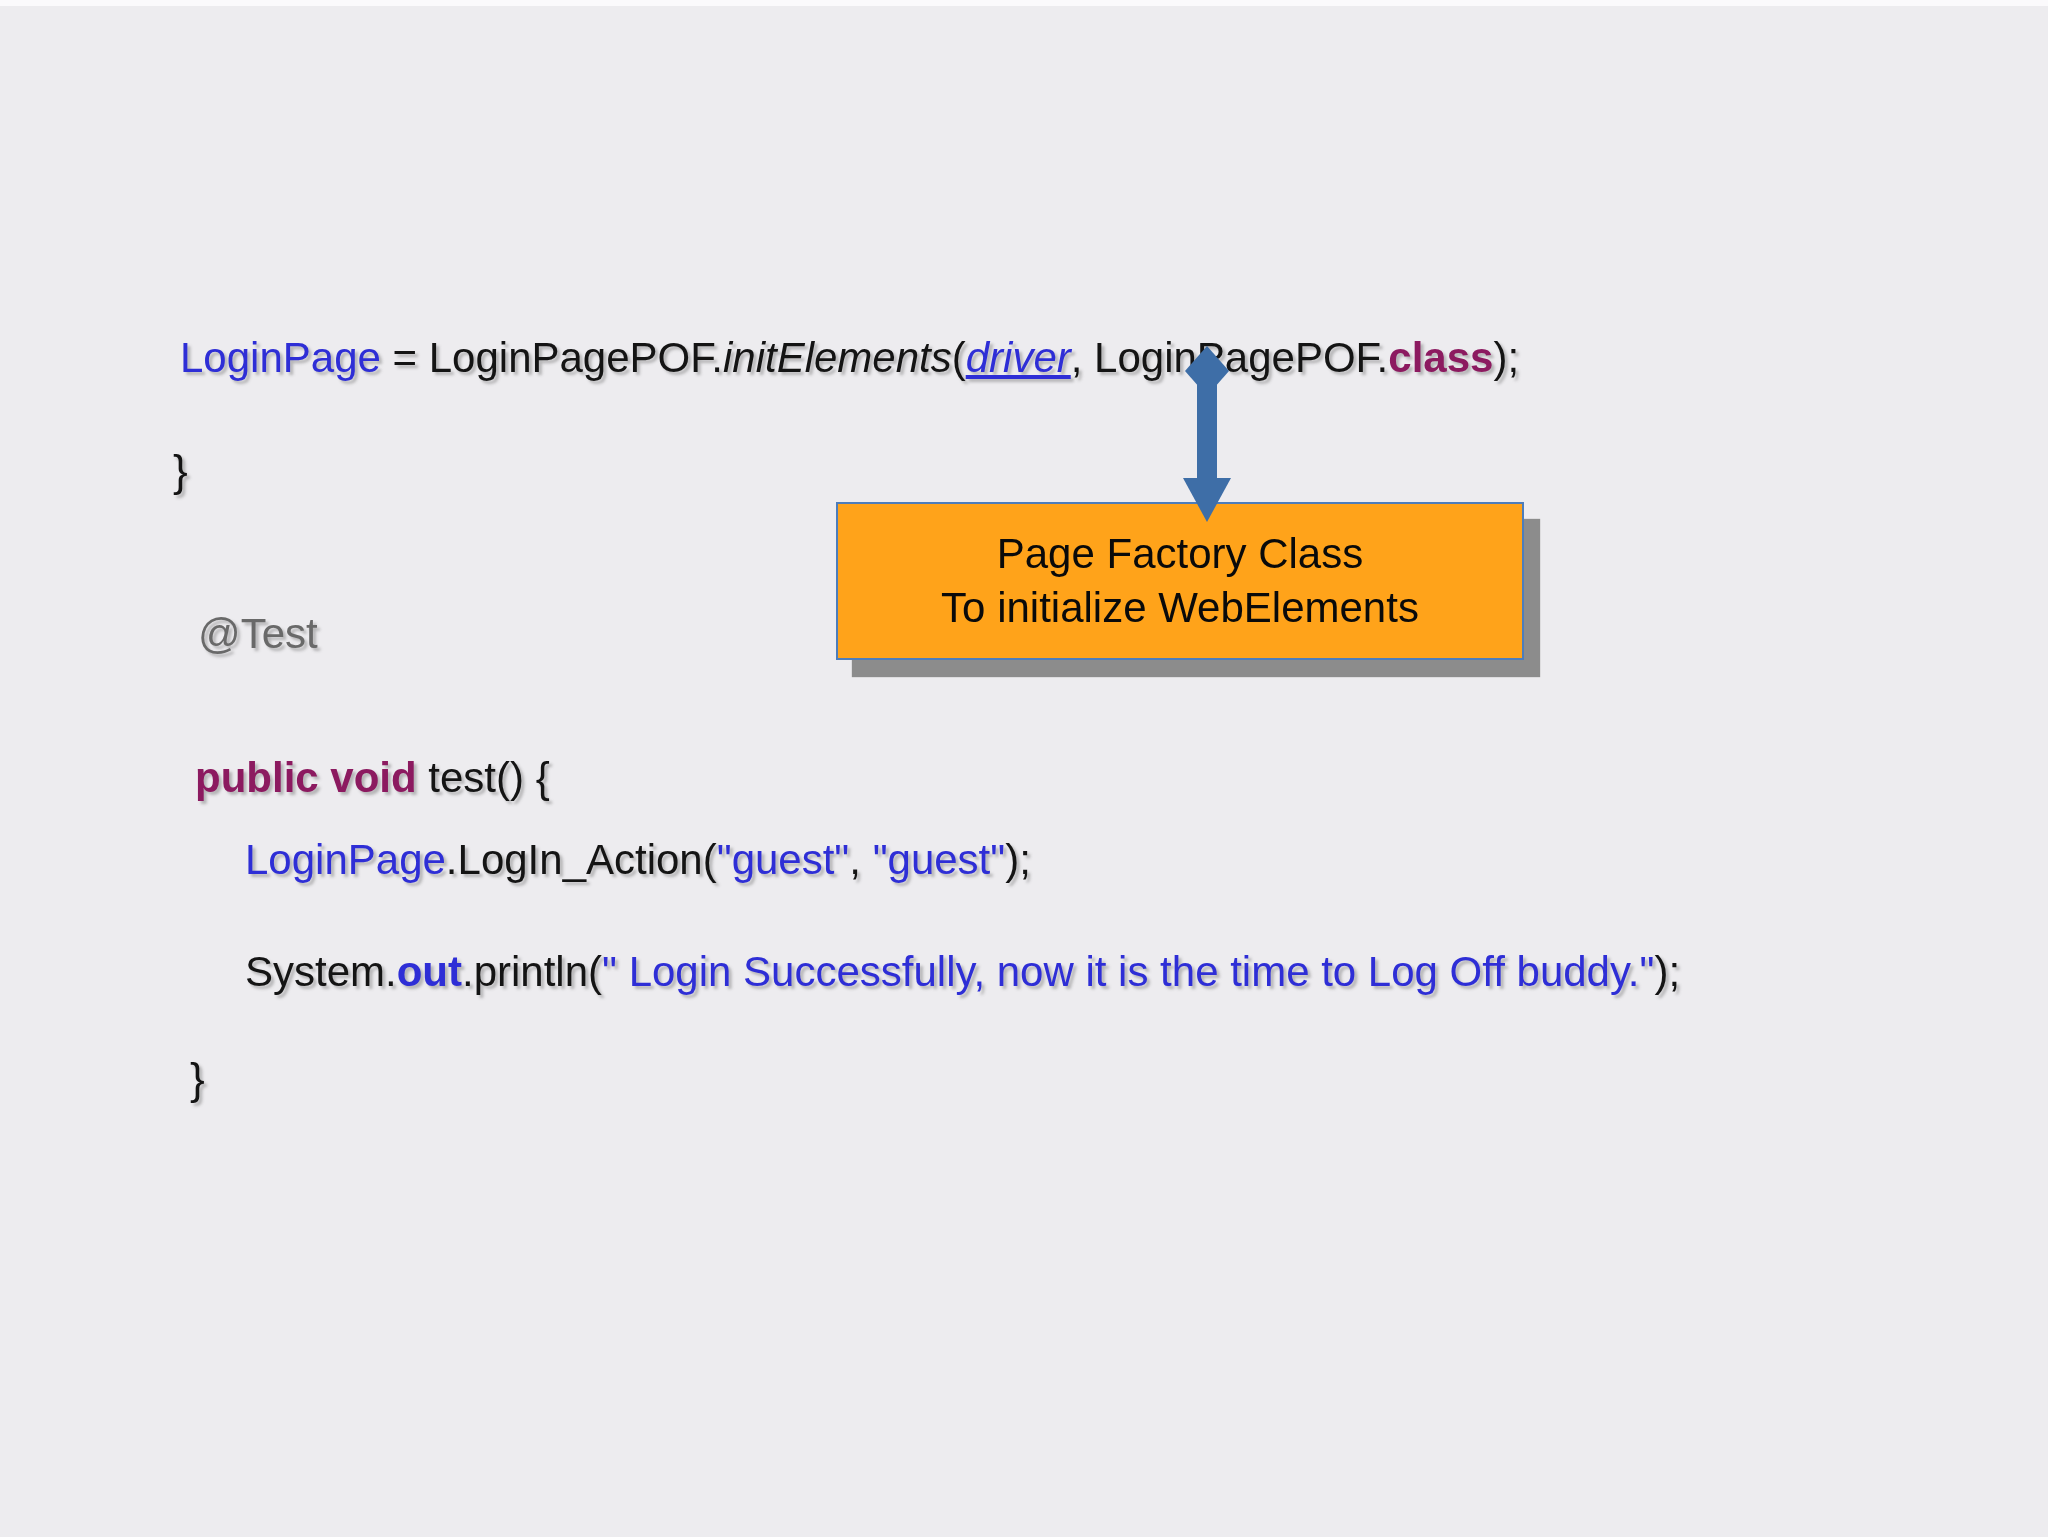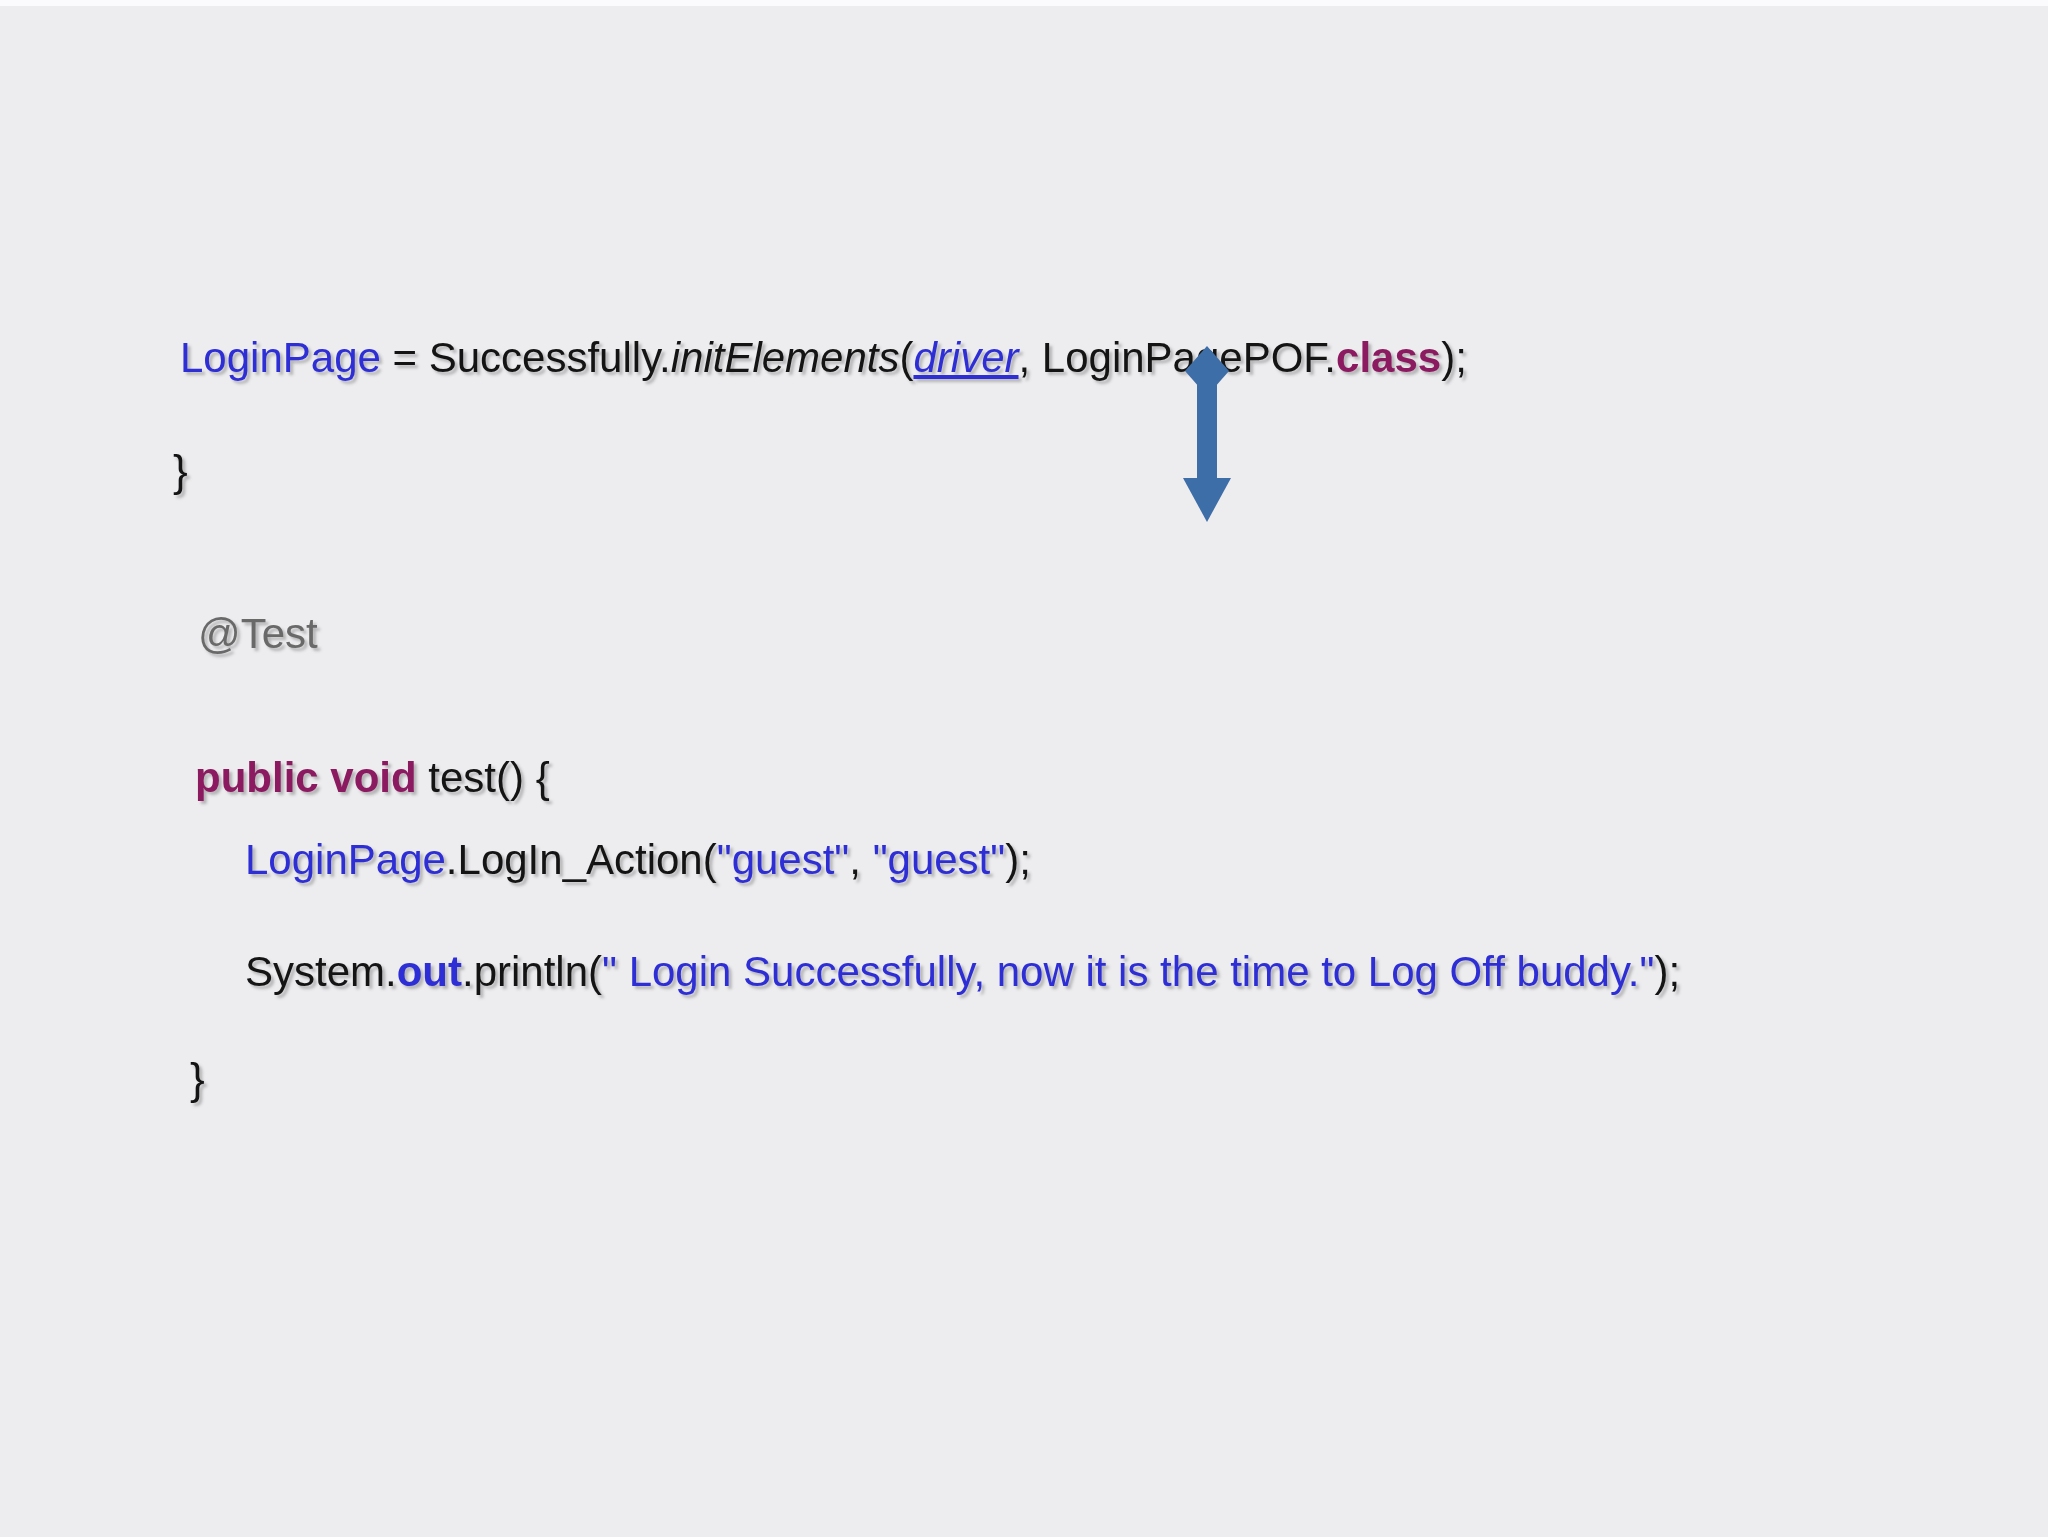--- a/index.html
+++ b/index.html
@@ -44,21 +44,21 @@
 </style>
 </head>
 <body>
 
 <div class="slide">
 
   <div class="top-strip"></div>
 
 
   <div class="code-line" style="left:180px;top:334px;">
-    <span class="k-blue">LoginPage</span><span> = Successfully.</span><span class="k-italic">initElements</span><span>(</span><span class="k-blue-italic">driver</span><span>, LoginPagePOF.</span><span class="k-maroon-bold">class</span><span>);</span>
+    <span class="k-blue">LoginPage</span><span> = LoginPagePOF.</span><span class="k-italic">initElements</span><span>(</span><span class="k-blue-italic">driver</span><span>, LoginPagePOF.</span><span class="k-maroon-bold">class</span><span>);</span>
   </div>
 
   <div class="code-line brace" style="left:173px;top:446px;">
     <span>}</span>
   </div>
 
   <div class="code-line" style="left:198px;top:610px;">
     <span class="k-gray">@Test</span>
   </div>
 
@@ -71,20 +71,24 @@
   </div>
 
   <div class="code-line" style="left:245px;top:948px;">
     <span>System.</span><span class="k-blue-bold-italic">out</span><span>.println(</span><span class="k-blue">" Login Successfully, now it is the time to Log Off buddy."</span><span>);</span>
   </div>
 
   <div class="code-line brace" style="left:190px;top:1054px;">
     <span>}</span>
   </div>
 
+  <div class="callout">
+    <div>Page Factory Class</div>
+    <div>To initialize WebElements</div>
+  </div>
 
   <svg class="arrow-svg" width="74" height="176" viewBox="0 0 74 176" aria-hidden="true">
     <polygon points="37,0 59,25 37,50 15,25" fill="#3e6ea7"></polygon>
     <rect x="27" y="24" width="20" height="108" fill="#3e6ea7"></rect>
     <polygon points="13,132 61,132 37,176" fill="#3e6ea7"></polygon>
   </svg>
 
 </div>
 
 </body></html>

